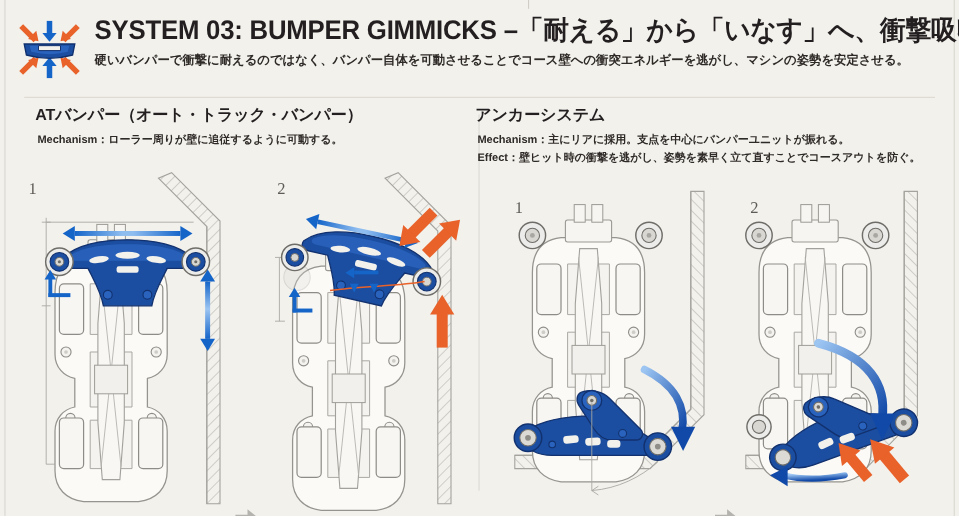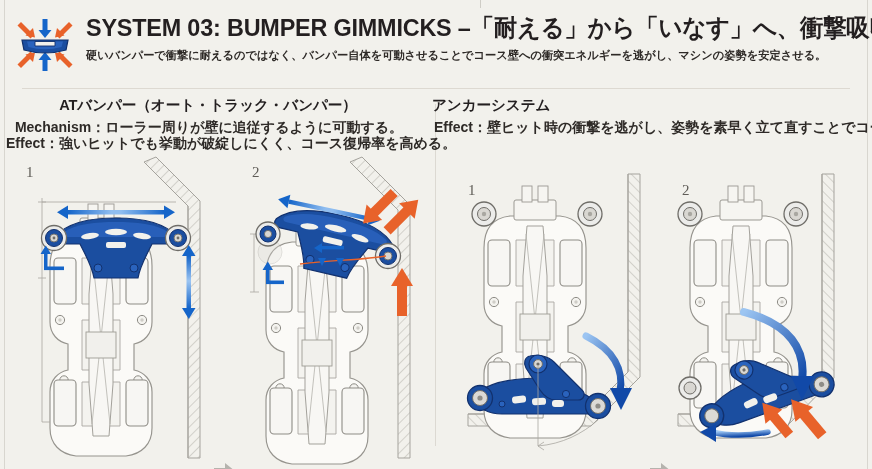--- a/index.html
+++ b/index.html
@@ -29,26 +29,26 @@
   }
   .subtitle{
     margin-top:6px;font-size:11.4px;font-weight:700;line-height:15px;
     color:#2e2a27;white-space:nowrap;
     transform:scaleX(0.985);transform-origin:left center;
   }
   .hdr-rule{position:absolute;left:22px;top:88px;width:828px;height:1px;background:#ddd9d1;}
 
   
   .col{position:absolute;top:96px;}
-  .col-left{left:4px;width:408px;text-align:center;}
+  .col-left{left:32px;width:408px;}
   .col-right{left:432px;width:410px;}
   .col-div{position:absolute;left:435px;top:104px;width:1px;height:342px;background:#dcd9d2;}
 
   .sec-title{font-size:14.6px;font-weight:700;color:#231f20;line-height:19px;letter-spacing:-0.1px;}
-  .sec-line{font-size:14px;font-weight:700;color:#2e2a27;line-height:15.5px;white-space:nowrap;}
+  .sec-line{font-size:10px;font-weight:700;color:#2e2a27;line-height:15.5px;white-space:nowrap;}
   .sec-line .lbl{font-weight:700;}
   .col-left .sec-line{padding-left:2px;}
   .col-right .sec-line{padding-left:2px;}
   .sec-body{margin-top:5px;}
 
   
   .panels{position:absolute;top:160px;left:0;width:872px;height:300px;}
   .panel{position:absolute;top:0;height:300px;}
   .p1{left:20px;width:196px;}
   .p2{left:246px;width:190px;}
@@ -112,27 +112,27 @@
     </div>
   </div>
   <div class="hdr-rule"></div>
 
   <div class="col-div"></div>
 
   <div class="col col-left">
     <div class="sec-title">ATバンパー（オート・トラック・バンパー）</div>
     <div class="sec-body">
       <div class="sec-line"><span class="lbl">Mechanism：</span><span>ローラー周りが壁に追従するように可動する。</span></div>
-      <div class="sec-line"><span class="lbl">Effect：</span><span>強いヒットでも挙動が破綻しにくく、コース復帰率を高める。</span></div>
     </div>
   </div>
 
   <div class="col col-right">
     <div class="sec-title">アンカーシステム</div>
     <div class="sec-body">
+      <div class="sec-line"><span class="lbl">Mechanism：</span><span>主にリアに採用。支点を中心にバンパーユニットが振れる。</span></div>
       <div class="sec-line"><span class="lbl">Effect：</span><span>壁ヒット時の衝撃を逃がし、姿勢を素早く立て直すことでコースアウトを防ぐ。</span></div>
     </div>
   </div>
 
   <div class="panels">
 
     <svg width="0" height="0" style="position:absolute">
       <defs>
         <pattern id="hatch" width="7" height="7" patternTransform="rotate(45)" patternUnits="userSpaceOnUse">
           <line x1="0" y1="0" x2="0" y2="7" stroke="#b7b5ae" stroke-width="1.1"></line>

